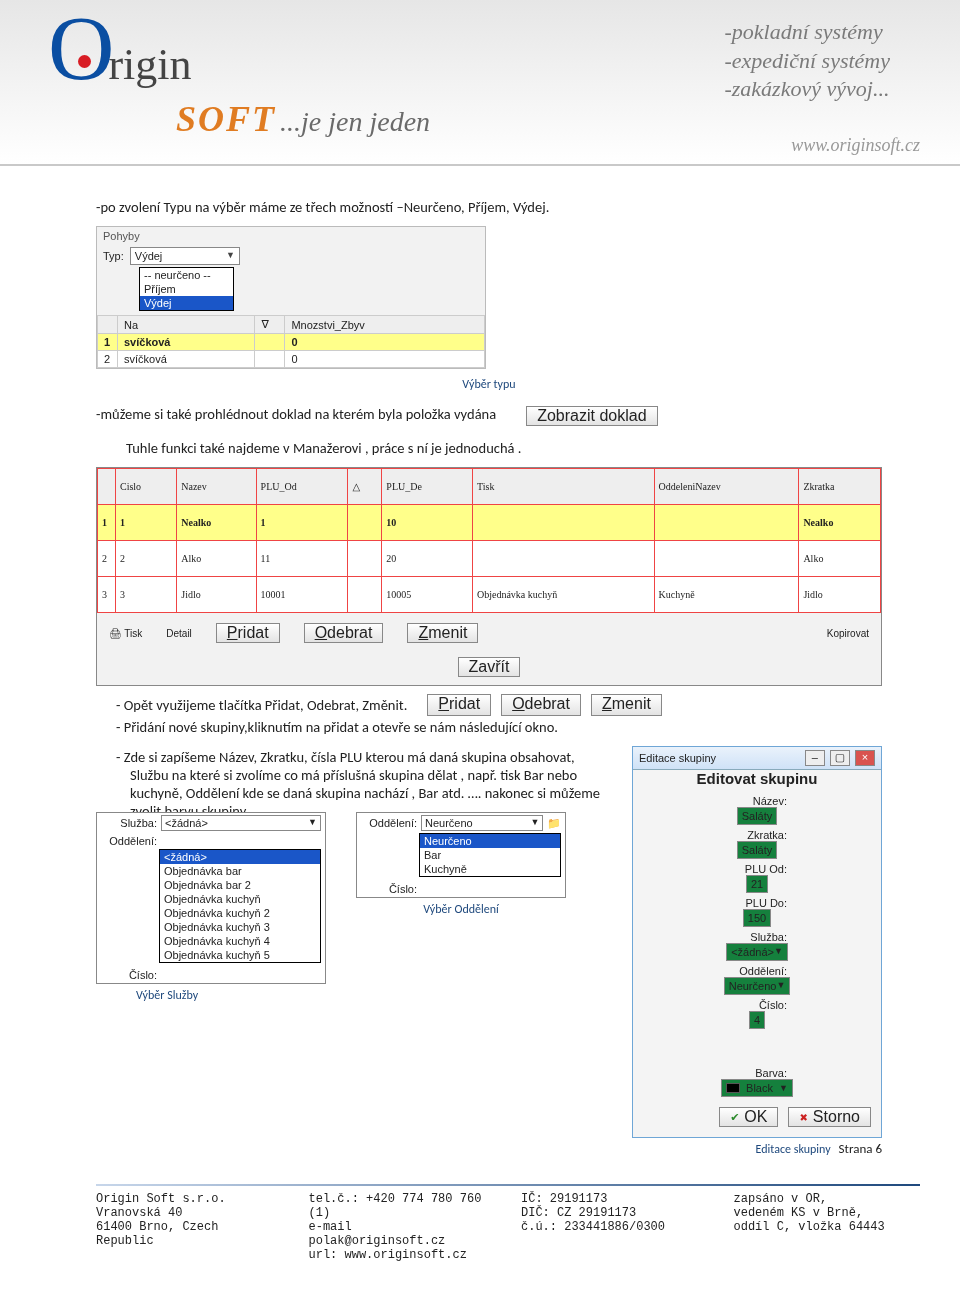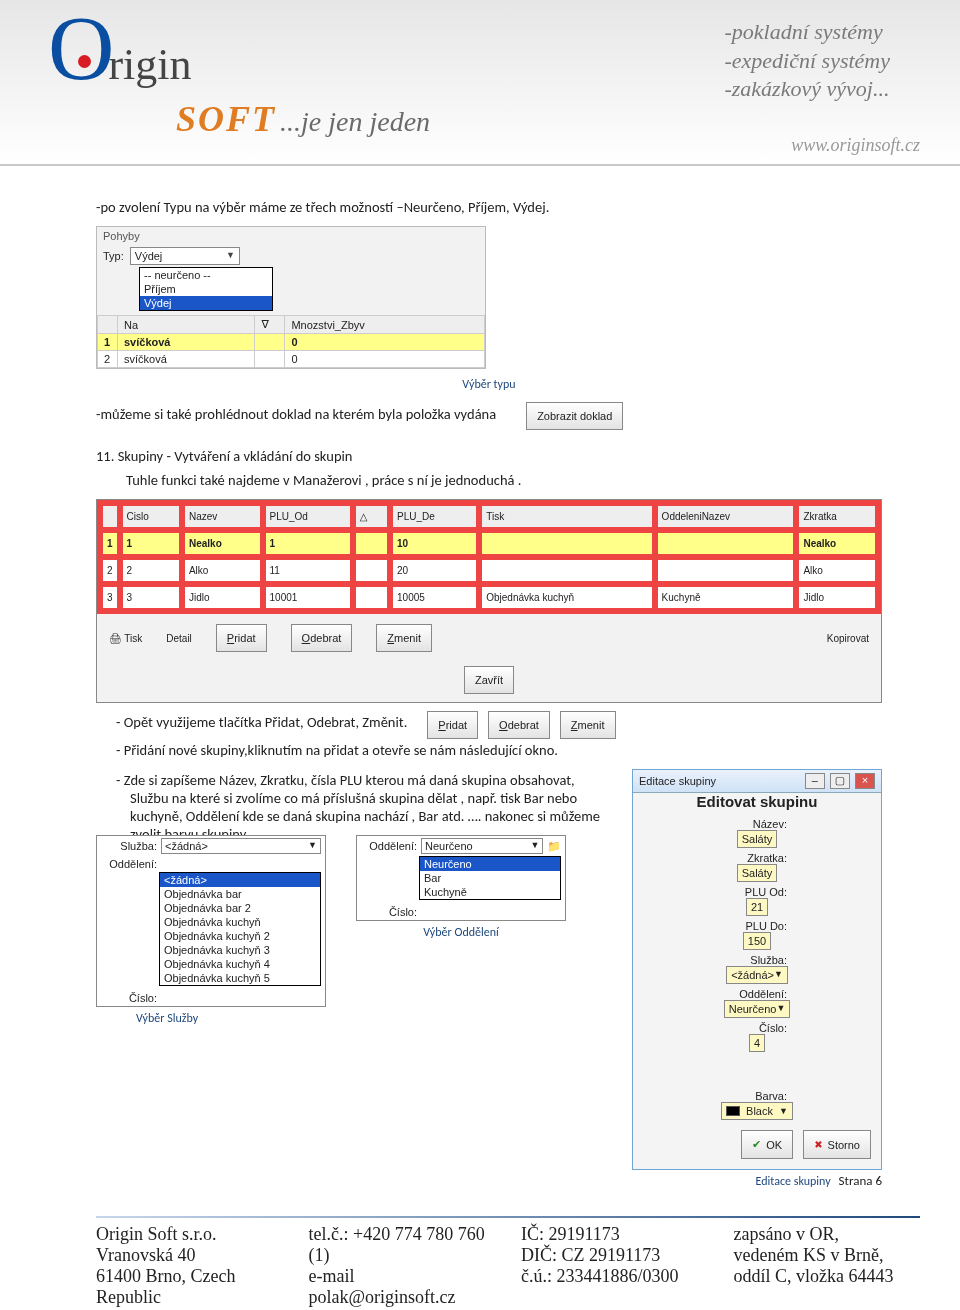--- a/index.html
+++ b/index.html
@@ -67,46 +67,46 @@
   .subhead { margin: 14px 0 4px; }
   
   .winbox {
     border:1px solid #bbb; background:#f2f2f2; width:390px; margin:8px 0 8px;
     font-family: Tahoma, Arial, sans-serif; font-size:11px;
   }
   .winbox .caption-small { padding:3px 6px; color:#555; }
   .winbox .row { display:flex; align-items:center; padding:2px 6px; gap:6px; }
   .winbox .combo { background:#fff; border:1px solid #888; padding:2px 4px; flex:0 0 110px; display:flex; justify-content:space-between; }
   .winbox .combo .chev { font-size:9px; color:#444; }
-  .winbox .ddlist { margin:0 0 0 42px; width:134px; border:1px solid #000; background:#fff; }
+  .winbox .ddlist { margin:0 0 0 42px; width:95px; border:1px solid #000; background:#fff; }
   .winbox .ddlist div { padding:1px 4px; }
   .winbox .ddlist .sel { background:#1a56c8; color:#fff; }
   .winbox table { border-collapse:collapse; width:100%; margin-top:4px; background:#fff; }
   .winbox th, .winbox td { border:1px solid #ccc; padding:2px 6px; text-align:left; }
   .winbox th { background:#eee; font-weight:normal; }
   .winbox .hl td { background:#ffff8a; font-weight:bold; }
   
   .line-with-btn { display:flex; align-items:center; gap:30px; }
   .btn {
-    font-family: Tahoma, Arial, sans-serif; font-size:11px;
+    font-family: Tahoma, Arial, sans-serif; font-size:16px;
     background:linear-gradient(#fff,#e3e3e3); border:1px solid #888;
-    padding:7px 10px;
+    padding:0 10px;
   }
   .btn.u::first-letter { text-decoration: underline; }
   
   .skwin {
     border:1px solid #888; background:#f2f2f2; font-family: Tahoma, Arial, sans-serif; font-size:10px;
     width:100%; margin:8px 0;
   }
   .skwin .titlebar { display:flex; justify-content:space-between; align-items:center;
     background:linear-gradient(#fff,#ddd); padding:2px 4px; border-bottom:1px solid #aaa;}
   .skwin .titlebar .wicons span{display:inline-block;width:16px;height:14px;border:1px solid #888;margin-left:2px;background:#eee;}
   .skwin .titlebar .wicons .x{background:#d9534f;color:#fff;text-align:center;font-size:10px;line-height:13px;}
   .skwin table { width:100%; border-collapse:collapse; background:#fff; }
-  .skwin th, .skwin td { border:6px solid #ef4444; padding:5px 4px; text-align:left; font-weight:normal;}
+  .skwin th, .skwin td { border:1px solid #ef4444; padding:12px 4px; text-align:left; font-weight:normal;font-family:Liberation Serif, serif;}
   .skwin th { background:#eee; }
   .skwin .hlrow td { background:#ffff8a; font-weight:bold; }
   .skwin .toolbar { display:flex; gap:24px; padding:10px 12px; align-items:center;}
   .skwin .toolbar .spaced { margin-left:auto; }
   .sk-close { display:flex; justify-content:center; padding:4px 0 8px; }
   
   .bullet-row { display:flex; gap:20px; }
   .bullets { padding-left:34px; }
   .bullets p { margin:2px 0; }
   .bullets p::before { content:"- "; margin-left:-14px; }
@@ -120,42 +120,42 @@
     font-size:11px;
   }
   .dialog .titlebar { display:flex; justify-content:space-between; align-items:center;
     background:linear-gradient(#eaf2fb,#cfe2f7); border-bottom:1px solid #8ab; padding:3px 6px;}
   .dialog .titlebar .wicons span{display:inline-block;width:20px;height:16px;border:1px solid #888;margin-left:2px;background:#eee;text-align:center;font-size:11px;}
   .dialog .titlebar .wicons .x{background:#d9534f;color:#fff;}
   .dialog .body { padding:0 10px; }
   .dialog .big { font-size:15px; font-weight:bold; text-align:center; margin:0 0 8px;}
   .dialog .frow { display:flex; align-items:center; margin:4px 0;flex-direction:column; }
   .dialog .frow label { width:66px; text-align:right; margin-right:6px; }
-  .dialog .frow .fld { flex:1; background:#fef9c3; border:1px solid #888; padding:2px 4px; }
+  .dialog .frow .fld { flex:1; background:#15803d; border:1px solid #888; padding:2px 4px; }
   .dialog .frow .sel { display:flex; justify-content:space-between; }
   .dialog .frow .sel .chev { font-size:9px;}
   .dialog .frow .color { display:flex; align-items:center; gap:6px; }
   .dialog .frow .swatch { width:14px; height:10px; background:#000; border:1px solid #555;}
   .dialog .btnbar { display:flex; justify-content:flex-end; gap:10px; padding:6px 10px 10px; }
   .dialog .btnbar .btn { display:flex; align-items:center; gap:5px; }
   .dialog .btnbar .ok::before { content:"✔"; color:#2a8a2a; font-size:11px;}
   .dialog .btnbar .cancel::before { content:"✖"; color:#c22; font-size:10px;}
   
   .ddmock { border:1px solid #888; background:#fff; font-family: Tahoma, Arial, sans-serif; font-size:11px; }
   .ddmock .r { display:flex; align-items:center; padding:2px 4px; gap:4px; }
   .ddmock .r label { width:56px; text-align:right; }
   .ddmock .list { border:1px solid #000; margin:0 4px 4px 62px; }
   .ddmock .list div { padding:1px 4px; }
   .ddmock .list .sel { background:#1a56c8; color:#fff; }
   .bottom-row { display:flex; gap:30px; align-items:flex-start; margin-top:-10px; }
   
   .foot-rule { height:2px; background:linear-gradient(to right,#c7d6ea,#1f497d); margin:18px 40px 2px 96px; }
   .footer {
-    display:flex; font-size:18px; padding:4px 40px 14px 96px; gap:26px;
-    font-family: Liberation Serif, serif;
+    display:flex; font-size:12px; padding:4px 40px 14px 96px; gap:26px;
+    font-family: Liberation Mono, monospace;
   }
   .footer > div { flex:1; }
   .strana-wrap { display:flex; justify-content:flex-end; align-items:flex-end; gap:8px; }
 </style>
 </head>
 <body>
 
 <div class="banner">
   <div class="logo">
     <span class="O">O</span>
@@ -215,21 +215,20 @@
       </table>
   </div>
 
   <div class="caption">Výběr typu</div>
 
   <div class="line-with-btn">
     <span class="para">-můžeme si také prohlédnout doklad na kterém byla položka vydána</span>
     <span class="btn">Zobrazit doklad</span>
   </div>
 
-  <p class="subhead">11. Skupiny - Vytváření a vkládání do skupin</p>
   <p class="para" style="margin-left:30px">Tuhle funkci také najdeme v Manažerovi , práce s ní je jednoduchá .</p>
 
   <div class="skwin">
     <table>
       <tbody>
           <tr>
         <th style="width:18px"></th>
         <th>Cislo</th>
         <th>Nazev</th>
         <th>PLU_Od</th>

